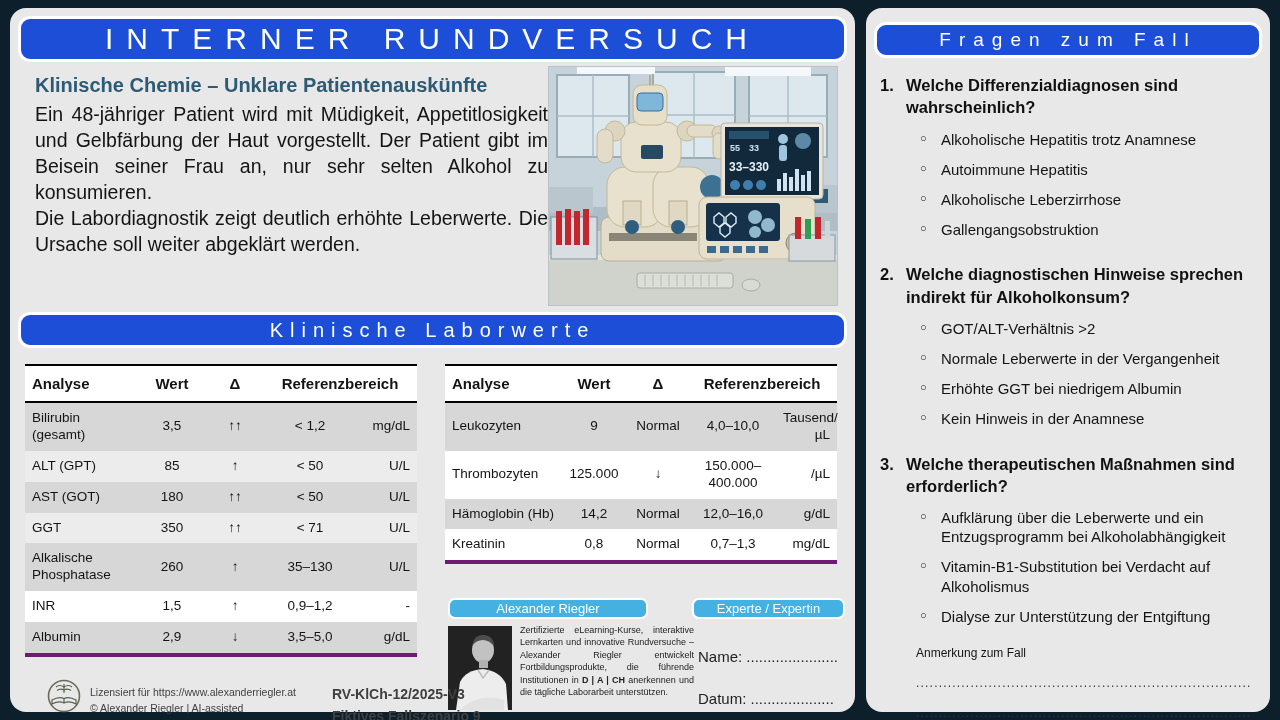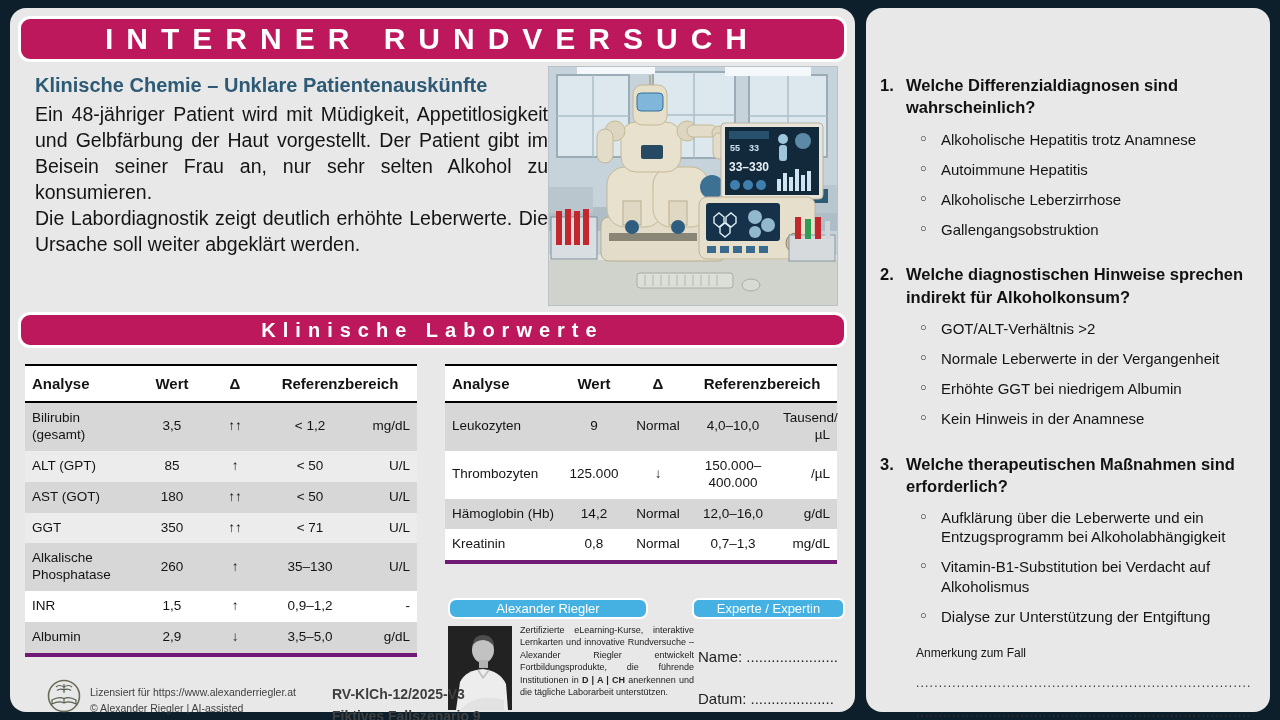--- a/index.html
+++ b/index.html
@@ -7,22 +7,22 @@
     width:1280px;height:720px;position:relative;overflow:hidden;
     background:#0d1f2b;
     font-family:"Liberation Sans", sans-serif;
     -webkit-font-smoothing:antialiased;
   }
   .panel{position:absolute;background:#e8e8e8;border-radius:16px;}
   .panel-left{left:10px;top:8px;width:845px;height:704px;}
   .panel-right{left:866px;top:8px;width:404px;height:704px;}
 
   .blue-box{
-    background:#be185d;border:3px solid #ffffff;border-radius:12px;color:#ffffff;
-    display:flex;align-items:center;justify-content:center;font-weight:bold;
+    background:#1d4ed8;border:3px solid #ffffff;border-radius:12px;color:#ffffff;
+    display:flex;align-items:center;justify-content:center;font-weight:normal;
     box-sizing:border-box;
   }
   .main-title{position:absolute;left:8px;top:8px;right:8px;height:46px;font-size:30px;letter-spacing:13px;}
   .lab-banner{position:absolute;left:8px;top:304px;right:8px;height:36px;font-size:20px;letter-spacing:7px;}
   .q-banner{position:absolute;left:8px;top:14px;right:8px;height:36px;font-size:19px;letter-spacing:8px;}
 
   .case-title{position:absolute;left:25px;top:66px;font-size:20px;font-weight:bold;color:#2d5a75;}
   .case-text{position:absolute;left:25px;top:94px;width:513px;font-size:19.5px;line-height:1.33;color:#141414;text-align:justify;}
   .case-text p{margin:0;}
 
@@ -42,21 +42,21 @@
   .t-left tbody tr:nth-child(odd){background:#d7d7d7;}
   .t-left tbody tr:nth-child(even){background:#ececec;}
   .t-left tbody tr:nth-child(6){background:#ffffff;}
   .t-right tbody tr:nth-child(odd){background:#d7d7d7;}
   .t-right tbody tr:nth-child(even){background:#ffffff;}
 
   .badge{
     position:absolute;background:#45b0e2;border:2px solid #fff;border-radius:7px;color:#fff;
     font-size:13px;display:flex;align-items:center;justify-content:center;box-sizing:border-box;
   }
-  .author-badge{left:438px;top:590px;width:200px;height:21px;border-radius:8px;}
+  .author-badge{left:438px;top:590px;width:200px;height:21px;}
   .expert-badge{left:682px;top:590px;width:153px;height:21px;}
 
   .photo{position:absolute;left:438px;top:618px;width:64px;height:84px;}
   .bio{position:absolute;left:510px;top:616px;width:174px;font-size:9px;line-height:1.38;color:#222;text-align:justify;}
   .name-line{position:absolute;left:688px;top:640px;font-size:15px;color:#222;}
   .date-line{position:absolute;left:688px;top:682px;font-size:15px;color:#222;}
 
   .footer-logo{position:absolute;left:36px;top:670px;width:36px;height:36px;}
   .footer-license{position:absolute;left:80px;top:676px;font-size:10.5px;line-height:1.55;color:#3f3f3f;}
   .footer-ref{position:absolute;left:322px;top:676px;font-size:14px;line-height:1.55;color:#3f3f3f;font-weight:bold;}
@@ -374,20 +374,21 @@
     <div>Lizensiert für https://www.alexanderriegler.at</div>
     <div>© Alexander Riegler | AI-assisted</div>
   </div>
   <div class="footer-ref">
     <div>RV-KlCh-12/2025-V3</div>
     <div>Fiktives Fallszenario 9</div>
   </div>
 </div>
 
 <div class="panel panel-right">
+  <div class="blue-box q-banner">Fragen zum Fall</div>
 
   <div class="q-area">
 
     <div class="q">
       <div class="q-head">
         <span class="q-num">1.</span>
         <span class="q-text">Welche Differenzialdiagnosen sind wahrscheinlich?</span>
       </div>
       <ul class="options">
           <li>Alkoholische Hepatitis trotz Anamnese</li>

